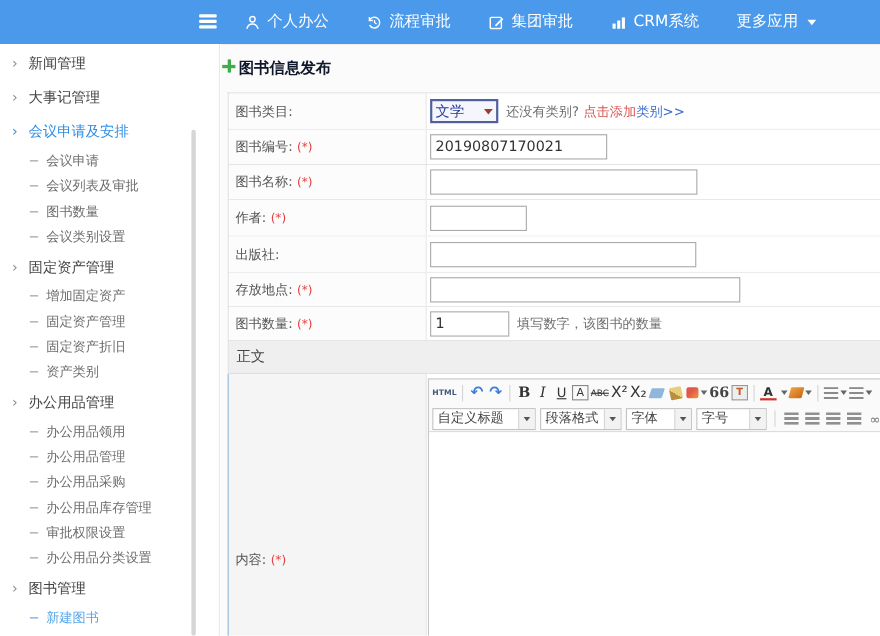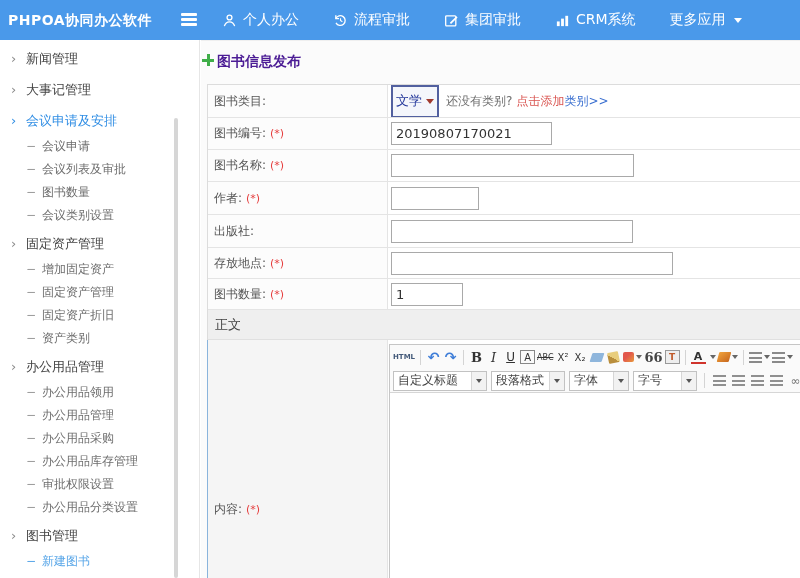--- a/index.html
+++ b/index.html
@@ -22,37 +22,37 @@
   .ghead { height:29px; line-height:29px; padding-left:26px; font-size:13px; color:#444; position:relative; cursor:pointer; margin-top:2px; }
   .ghead .chev { position:absolute; left:11px; top:0; font-size:13px; color:#8a8a8a; }
   .ghead.sel, .ghead.sel .chev { color:#2f8de4; }
   .sitem { height:23px; line-height:23px; padding-left:42px; font-size:12px; color:#6d6d6d; position:relative; cursor:pointer; }
   .sitem .dash { position:absolute; left:26px; top:0; color:#9a9a9a; }
   .sitem.sel, .sitem.sel .dash { color:#58a6e8; }
   .sb-scroll { position:absolute; left:174px; top:118px; width:4px; height:460px; background:#d6d6d6; border-radius:2px; }
 
   
   .main { position:absolute; top:40px; left:201px; width:599px; height:538px; background:#fbfbfb; border-top:1px solid #efefef; overflow:hidden; }
-  .page-title { position:absolute; left:16px; top:12px; font-size:14px; font-weight:bold; color:#4c1d95; }
+  .page-title { position:absolute; left:16px; top:12px; font-size:14px; font-weight:bold; color:#0f172a; }
   .plus-icon { position:absolute; left:1px; top:13px; width:12px; height:12px; }
   .plus-icon:before { content:""; position:absolute; left:5px; top:0; width:3px; height:12px; background:#3fae49; }
   .plus-icon:after  { content:""; position:absolute; left:0; top:4.5px; width:12px; height:3px; background:#3fae49; }
 
   .ftable { position:absolute; left:6px; top:43px; width:595px; border:1px solid #dcdcdc; border-right:none; border-bottom:none; background:#fff; }
   .frow { display:flex; border-bottom:1px solid #e4e4e4; }
   .lcell { width:180px; flex:none; background:#fcfcfc; border-right:1px solid #e4e4e4;
     display:flex; align-items:center; gap:4px; padding-left:6px; color:#555; font-size:12px; }
   .req { color:#e53c3c; font-size:11px; }
   .icell { flex:1; background:#fff; display:flex; align-items:center; gap:7px; padding-left:3px; overflow:hidden; }
   .ti { height:23px; border:1px solid #a9a9a9; background:#fff; font-size:13px; color:#333; padding:0 4px;
     font-family:"DejaVu Sans","Liberation Sans",sans-serif; }
   .hint { color:#6e6e6e; font-size:12px; }
 
-  .cat-select { display:inline-flex; align-items:center; gap:4px; border:2px solid #52609f; background:#f4f6fb;
-    padding:0 3px; height:33px; font-size:13px; color:#24389b; cursor:pointer; }
+  .cat-select { display:inline-flex; align-items:center; gap:18px; border:2px solid #52609f; background:#f4f6fb;
+    padding:0 3px; height:22px; font-size:13px; color:#24389b; cursor:pointer; }
   .cat-select .sel-caret { width:0; height:0; border-left:4px solid transparent; border-right:4px solid transparent; border-top:5px solid #a03a2e; }
   .link-red { color:#d9534f; cursor:pointer; }
   .link-blue { color:#3a6fd0; cursor:pointer; }
 
   .band { height:30px; line-height:29px; background:#efefef; border-bottom:1px solid #e0e0e0; padding-left:7px; font-size:13px; color:#444; }
 
   .content-row { border-left:1px solid #8ab4dc; margin-left:-1px; height:340px; }
   .content-row .lcell { background:#f5f5f5; }
   .content-row .icell { align-items:flex-start; padding:4px 0 0 1px; }
 
@@ -62,21 +62,21 @@
   .tb2 { border-bottom:1px solid #d6d6d6; gap:4px; }
   .tsep { width:1px; height:15px; background:#d4d4d4; margin:0 3px; flex:none; }
   .tbtn { min-width:15px; height:18px; display:inline-flex; align-items:center; justify-content:center; color:#333; cursor:pointer; flex:none; }
   .b-html { font-size:7px; font-weight:bold; color:#445a7a; letter-spacing:0; }
   .b-undo,.b-redo { font-size:14px; font-weight:bold; color:#3f7ed8; }
   .b-bold { font-family:"DejaVu Serif","Liberation Serif",serif; font-weight:bold; font-size:13px; }
   .b-italic { font-family:"DejaVu Serif","Liberation Serif",serif; font-style:italic; font-size:13px; }
   .b-under { font-size:12px; text-decoration:underline; }
   .b-abox { font-size:10px; border:1px solid #888; padding:0 2px; height:14px; }
   .b-strike { font-size:8px; text-decoration:line-through; }
-  .b-supsub { font-size:10px; }
+  .b-supsub { font-size:14px; }
   .b-quote { font-family:"DejaVu Serif","Liberation Serif",serif; font-weight:bold; font-size:13px; color:#444; }
   .b-pastet { font-size:9px; font-weight:bold; color:#c05a2a; border:1px solid #999; background:#eee; padding:0 2px; height:14px; }
   .b-fontcolor { font-size:11px; font-weight:bold; border-bottom:2px solid #d0342c; height:14px; }
   .mini-caret { width:0; height:0; border-left:3.5px solid transparent; border-right:3.5px solid transparent; border-top:4px solid #666; margin-left:2px; flex:none; }
   .i-eraser { width:12px; height:9px; background:#8fb6dc; transform:skewX(-18deg); border-radius:1px; }
   .i-broom { width:11px; height:11px; background:linear-gradient(40deg,#b98e3c 45%,#e8cd7c 45%); transform:rotate(-12deg); border-radius:1px; }
   .i-brush { width:11px; height:10px; background:linear-gradient(135deg,#e2574c 40%,#e89a3c); border-radius:2px; }
   .i-pen { width:12px; height:10px; background:linear-gradient(135deg,#f0a23c,#c8681e); transform:skewX(-15deg); border-radius:1px; }
   .i-list { width:13px; height:11px; background:repeating-linear-gradient(to bottom,#8a8a8a 0 2px,transparent 2px 4.5px); }
   .i-align { width:13px; height:11px; background:repeating-linear-gradient(to bottom,#909090 0 2px,transparent 2px 4.5px); }
@@ -88,21 +88,20 @@
     display:flex; align-items:center; justify-content:center; }
   .esel .grab i { width:0; height:0; border-left:3.5px solid transparent; border-right:3.5px solid transparent; border-top:4px solid #555; }
   .canvas { height:282px; background:#fff; cursor:text; }
 
   svg { display:block; }
 </style>
 </head>
 <body>
 
 <div class="topbar">
-  <div class="logo">PHPOA协同办公软件</div>
   <div class="hamburger">
       <span></span>
       <span></span>
       <span></span>
     </div>
   <div class="topmenu">
     <div class="tmi">
       <span>
           <svg width="15" height="15" viewBox="0 0 16 16">
             <circle cx="8" cy="4.8" r="2.6" fill="none" stroke="#fff" stroke-width="1.4"></circle>
@@ -246,20 +245,21 @@
         </div>
     </div>
 
     <div class="frow" style="height:31px;">
       <div class="lcell">
           <span>图书数量:</span>
           <span class="req">(*)</span>
         </div>
       <div class="icell">
           <input class="ti" style="width: 72px;" value="1">
+          <span class="hint">填写数字，该图书的数量</span>
         </div>
     </div>
 
     <div class="band">正文</div>
 
     <div class="frow content-row">
       <div class="lcell">
           <span>内容:</span>
           <span class="req">(*)</span>
         </div>

